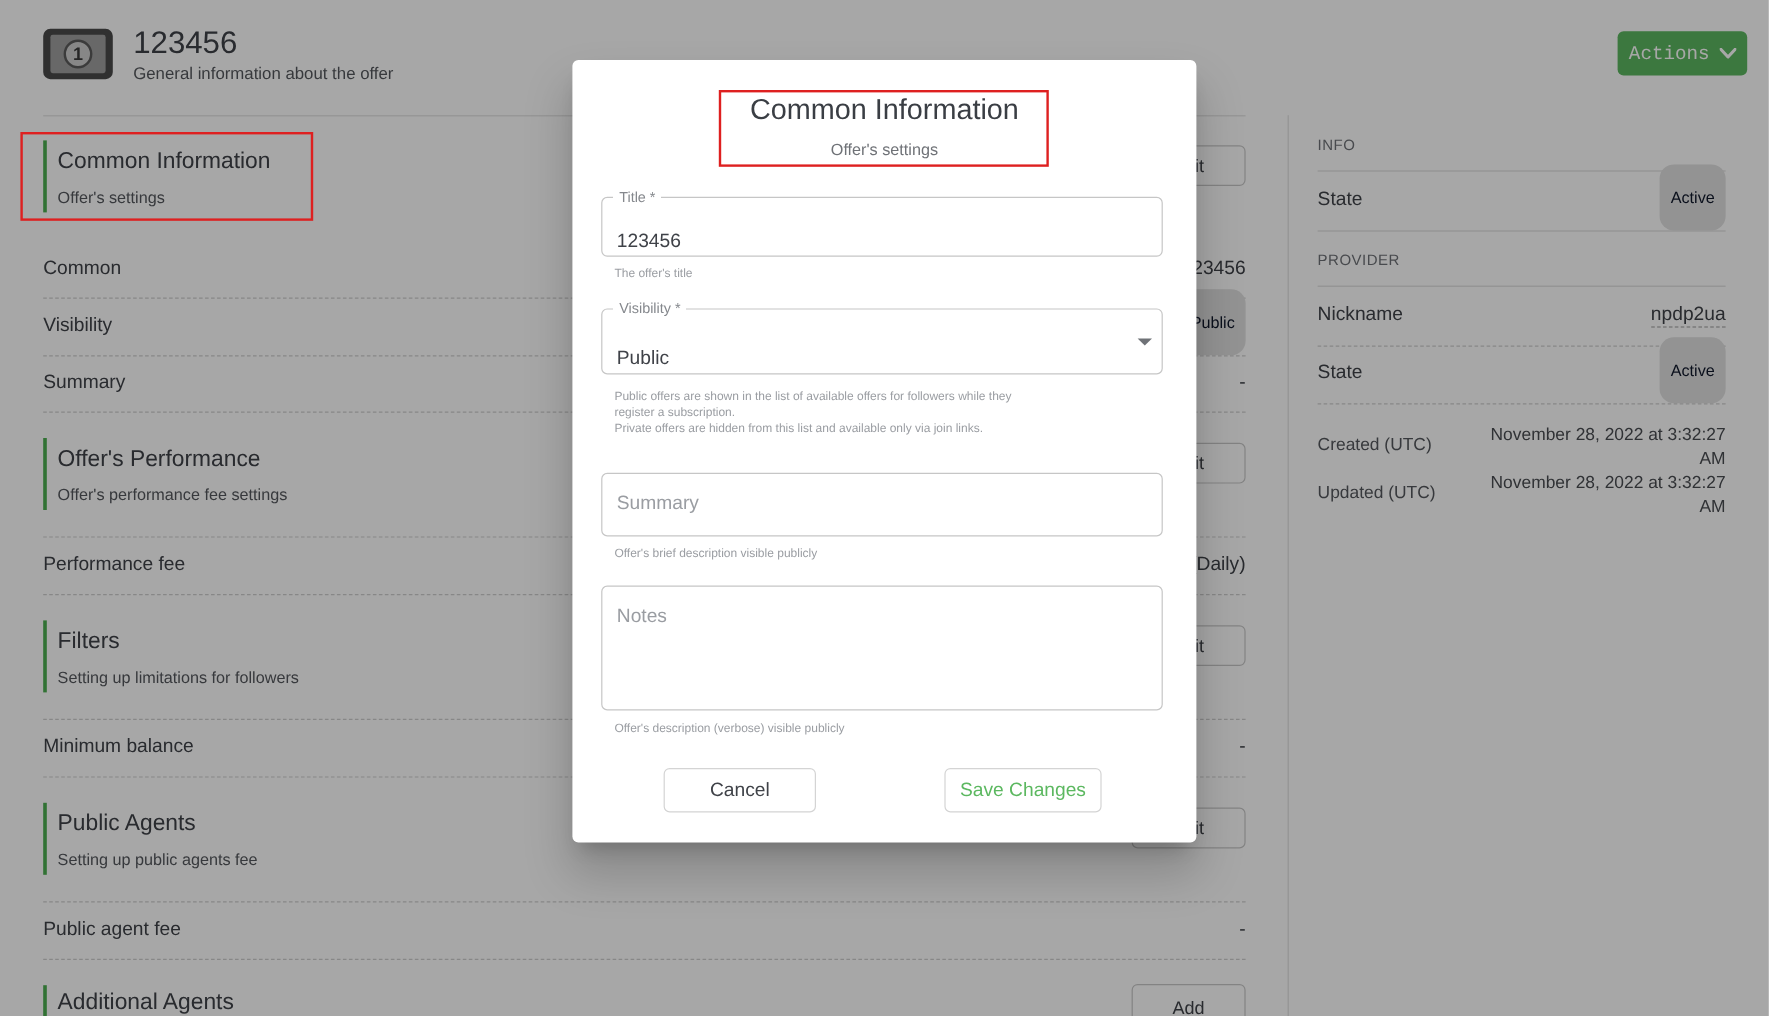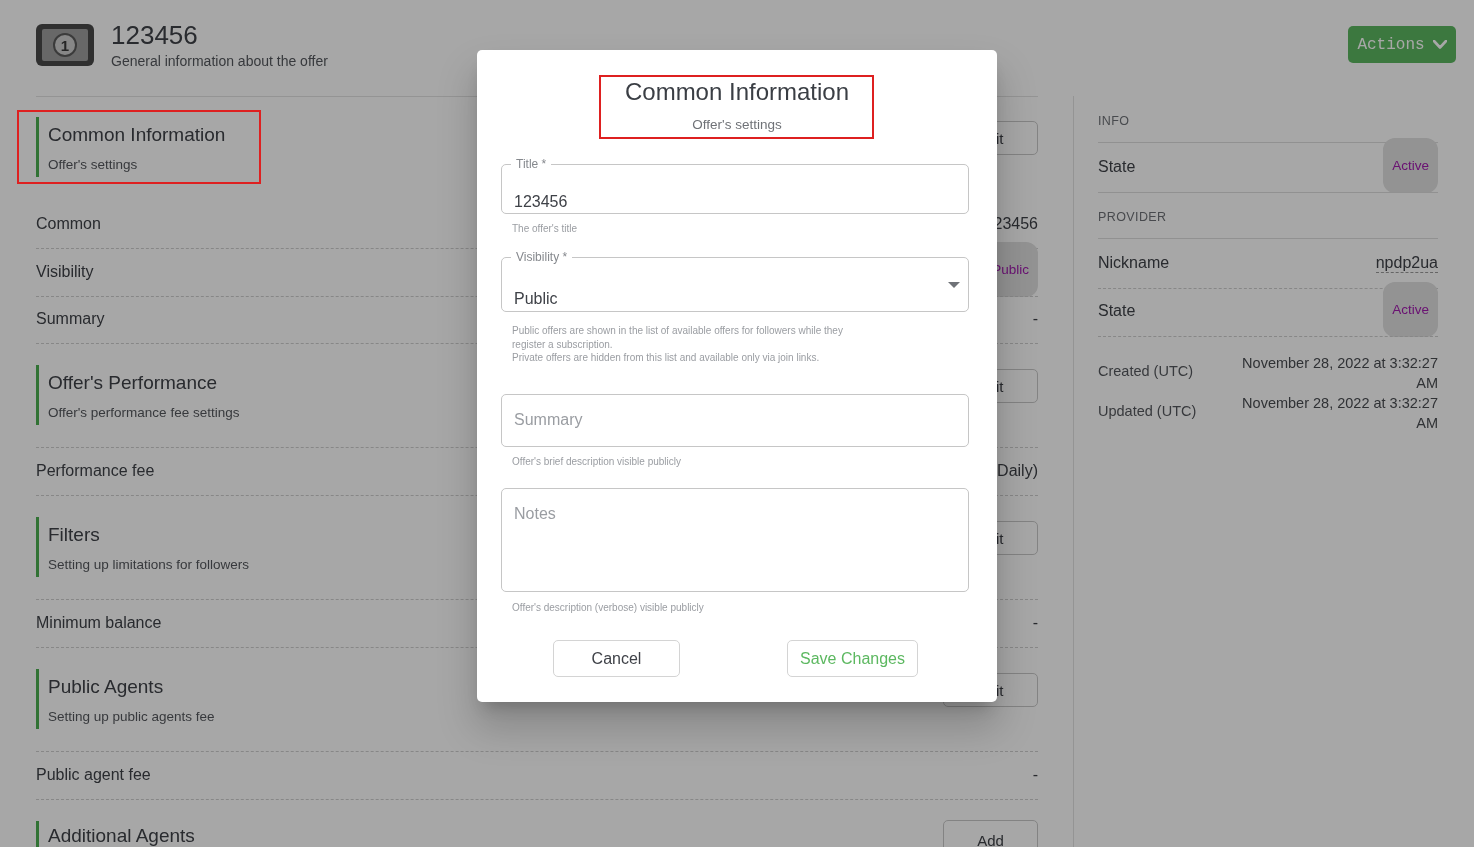--- a/index.html
+++ b/index.html
@@ -26,21 +26,21 @@
   
   .section-bar { position:absolute; width:3px; background:#4caf50; }
   .section-title { position:absolute; font-size:19px; color:#3f4248; }
   .section-sub { position:absolute; font-size:13.5px; color:#55585d; }
   .outline-btn { position:absolute; width:95px; height:34px; background:transparent;
     border:1px solid #c9c9c9; border-radius:5px; font-size:15px; color:#3f4248;
     font-family:inherit; cursor:pointer; }
   .row-label { position:absolute; left:36px; font-size:16px; color:#3f4248; }
   .row-value { position:absolute; right:436px; font-size:16px; color:#3f4248; }
   .dash-div { position:absolute; left:36px; width:1002px; border-top:1px dashed #cfcfcf; }
-  .pill { background:#e0e0e0; border-radius:12px; padding:20px 9px; font-size:13.5px; color:#a21caf; }
+  .pill { background:#e0e0e0; border-radius:12px; padding:20px 9px; font-size:13.5px; color:#0f172a; }
 
   
   .vline { position:absolute; left:1073px; top:96px; width:1px; height:751px; background:#e2e2e2; }
   .ip-head { position:absolute; left:1098px; font-size:12.5px; letter-spacing:.4px; color:#6f7277; }
   .ip-label { position:absolute; left:1098px; font-size:16px; color:#3f4248; }
   .ip-value { position:absolute; right:36px; font-size:16px; color:#3f4248; }
   .ip-div { position:absolute; left:1098px; width:340px; border-top:1px solid #dedede; }
   .ip-div.dashed { border-top:1px dashed #cfcfcf; }
   .ip-ts { position:absolute; right:36px; font-size:14.5px; color:#4a4d52; text-align:right; line-height:20px; width:240px; }
   .dash-underline { border-bottom:1px dashed #9a9a9a; padding-bottom:1px; }

